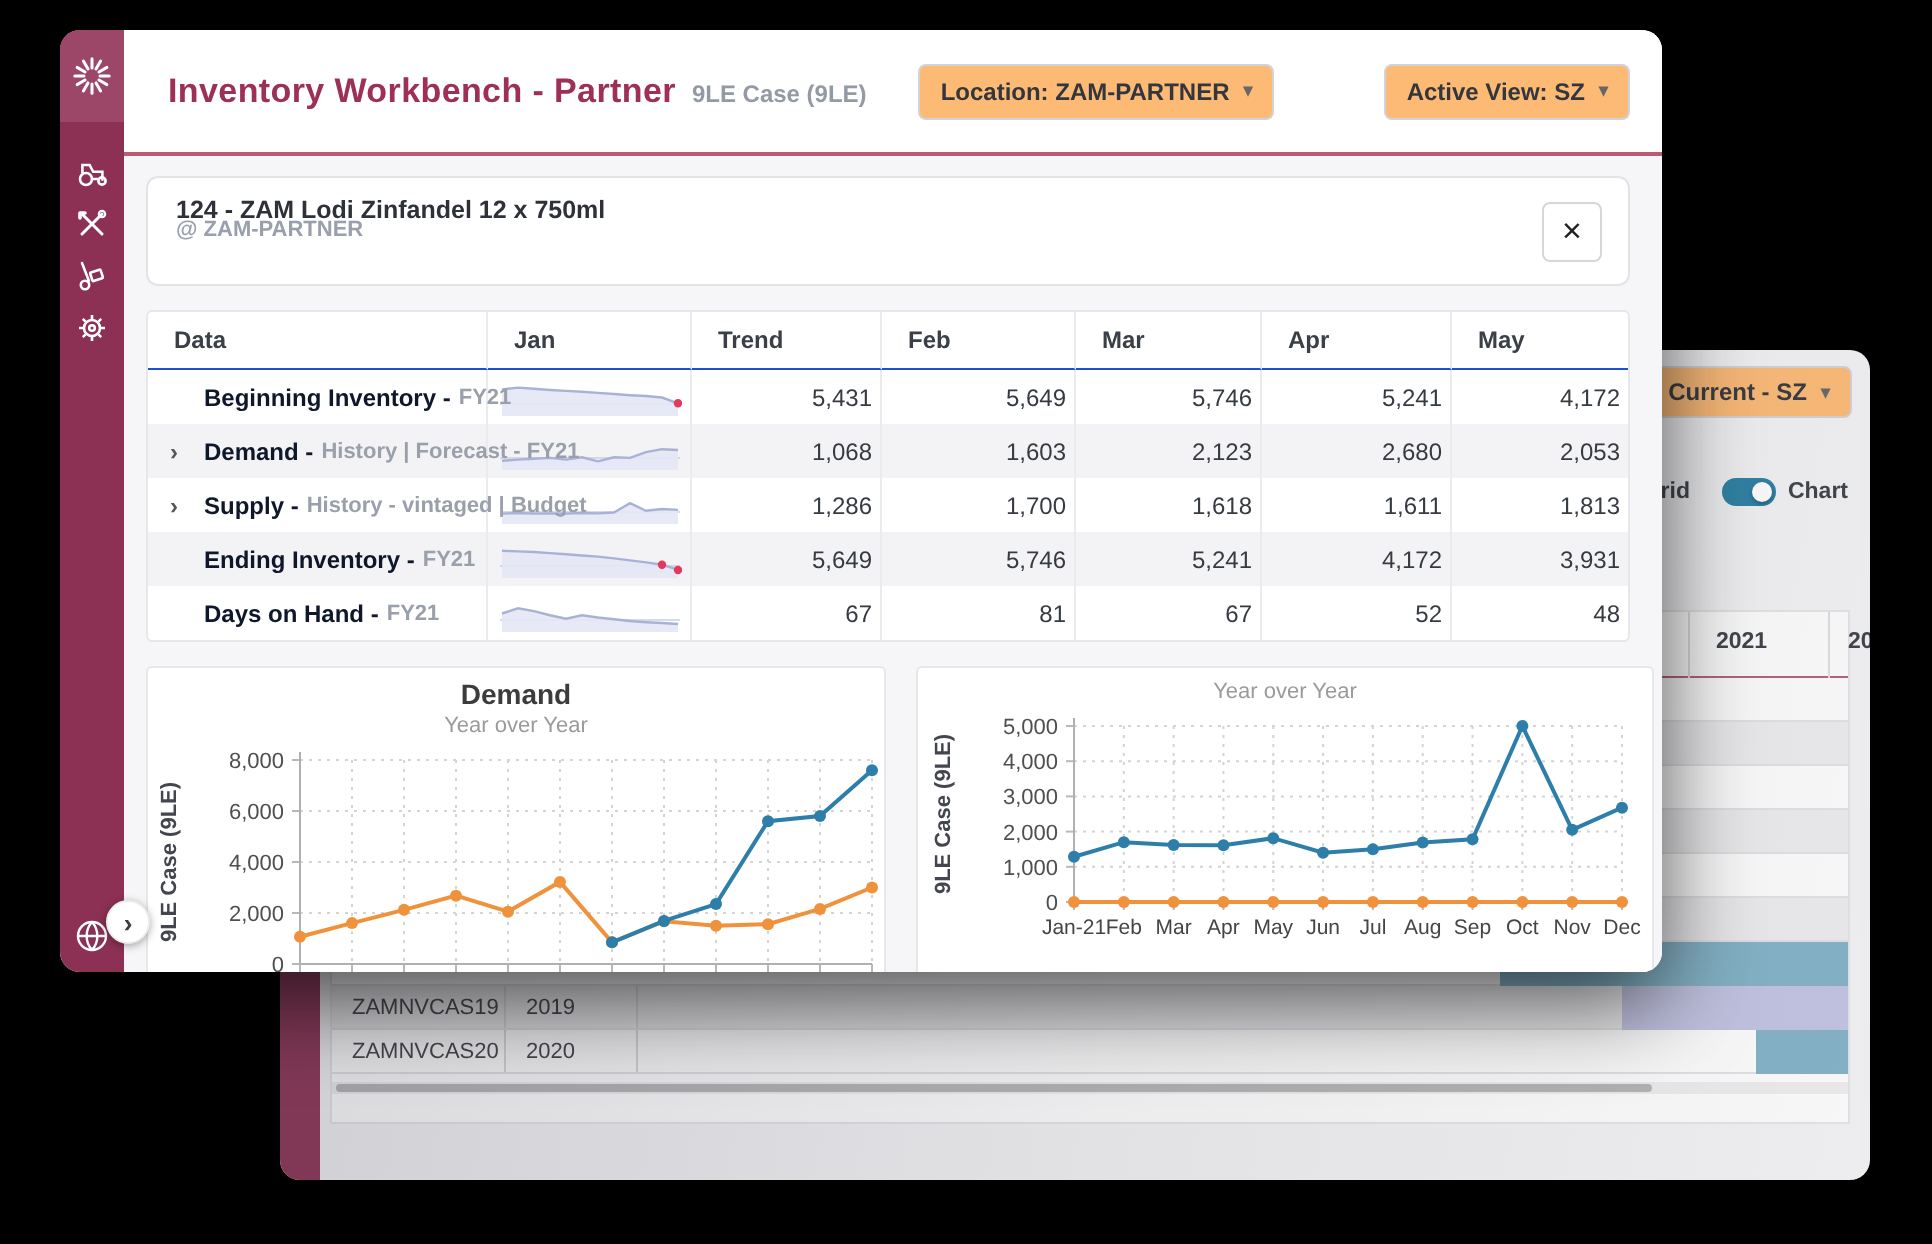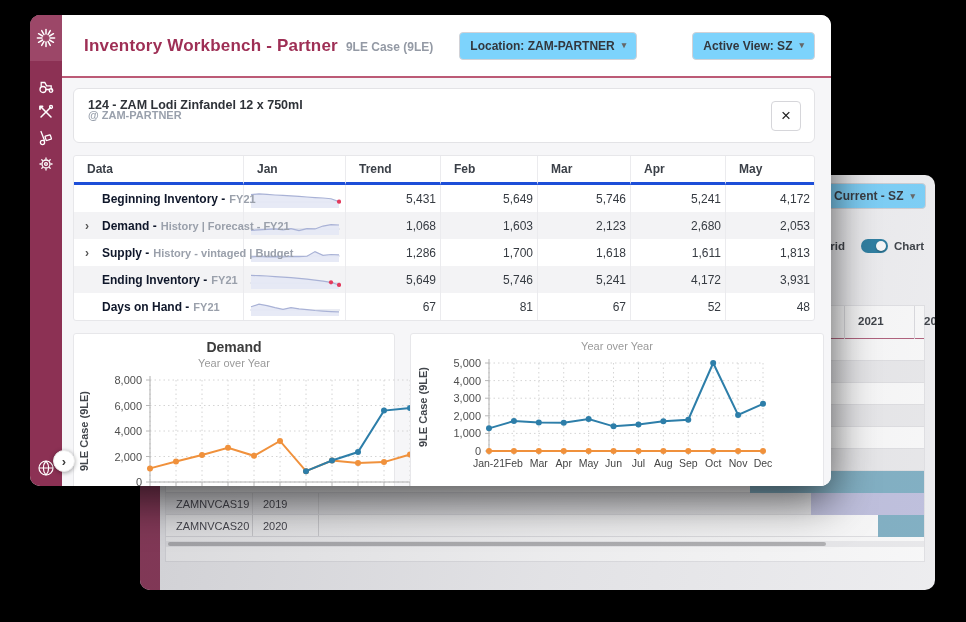--- a/index.html
+++ b/index.html
@@ -16,51 +16,51 @@
   .sel-tab{position:absolute;left:32px;top:117px;width:6px;height:22px;background:#f2be8e;border-radius:0 4px 4px 0;}
   .globe{position:absolute;left:7px;bottom:9px;}
   .expand-btn{position:absolute;left:23px;top:435px;width:22px;height:22px;border-radius:50%;background:#fff;
     border:1px solid #ececec;box-shadow:0 1px 4px rgba(0,0,0,.35);display:flex;align-items:center;justify-content:center;
     font-size:13px;font-weight:bold;color:#3c3c3c;cursor:pointer;z-index:6;}
 
   .fw-header{position:absolute;left:32px;top:0;width:769px;height:63px;background:#fff;
     border-bottom:2px solid #bc5a76;display:flex;align-items:center;padding:0 16px 0 22px;}
   .fw-title{font-size:17px;font-weight:bold;color:#9e2f55;letter-spacing:.2px;}
   .fw-subtitle{font-size:12px;color:#949aa5;margin-left:8px;padding-top:3px;font-weight:600;}
-  .drop-btn{display:flex;align-items:center;gap:7px;border:1px solid #d2d2d7;border-radius:4px;background:#7dd3fc;
+  .drop-btn{display:flex;align-items:center;gap:7px;border:1px solid #d2d2d7;border-radius:4px;background:#fdba74;
     padding:6px 10px;font-size:12px;font-weight:700;color:#33373d;cursor:pointer;white-space:nowrap;}
   .caret{font-size:9px;color:#666;line-height:1;}
   .loc-btn{margin-left:26px;}
   .av-btn{margin-left:auto;}
 
   .fw-content{position:absolute;left:32px;top:63px;width:769px;bottom:0;background:#f6f6f8;
     padding:10px 16px 0 11px;}
   .product-card{position:relative;height:55px;background:#fff;border:1px solid #e3e3e6;border-radius:6px;}
   .pc-title{position:absolute;left:14px;top:9px;font-size:12.5px;font-weight:bold;color:#2e3238;}
   .pc-loc{position:absolute;left:14px;top:20px;font-size:11px;font-weight:bold;color:#99a0ac;}
   .pc-close{position:absolute;right:13px;top:12px;width:30px;height:30px;border:1px solid #d6d6da;border-radius:4px;
     background:#fff;display:flex;align-items:center;justify-content:center;font-size:17px;color:#222;cursor:pointer;}
 
   .table-card{margin-top:12px;background:#fff;border:1px solid #e7e7ea;border-radius:3px;}
   .ftable{display:grid;grid-template-columns:170px 102px 95px 97px 93px 95px 1fr;}
   .fcell{border-right:1px solid #ebebee;display:flex;align-items:center;font-size:12px;color:#363b42;}
   .fcell.last{border-right:none;}
-  .fhead{height:29px;font-weight:bold;color:#3b4048;padding-left:13px;border-bottom:3px solid #1d4ed8;}
+  .fhead{height:29px;font-weight:bold;color:#3b4048;padding-left:13px;border-bottom:1px solid #1d4ed8;}
   .frow{height:27px;}
   .bg-alt{background:#f3f3f5;}
   .label-cell{padding-left:28px;position:relative;}
   .row-chev{position:absolute;left:11px;top:50%;transform:translateY(-50%);font-size:12px;color:#555;cursor:pointer;font-weight:bold;}
   .lbl-main{font-weight:bold;color:#0f172a;white-space:nowrap;}
   .lbl-suffix{color:#9aa0ab;font-size:11px;font-weight:600;margin-left:4px;white-space:nowrap;}
   .val-cell{justify-content:flex-end;padding-right:4px;}
   .trend-cell{justify-content:center;}
 
   .charts-row{margin-top:12px;margin-right:-9px;display:flex;gap:15px;}
   .chart-card{background:#fff;border:1px solid #e7e7ea;border-radius:3px;height:210px;padding-top:5px;}
-  .chart-card.demand{width:322px;}
+  .chart-card.demand{width:370px;}
   .chart-card.supply{flex:1;}
   .chart-title{text-align:center;font-size:14px;font-weight:bold;color:#3c3c3c;line-height:17px;}
   .chart-sub{text-align:center;font-size:11px;color:#9a9a9a;line-height:13px;margin-top:1px;}
 
   
   .bg-window{position:absolute;left:140px;top:175px;width:795px;height:415px;background:#f2f2f4;
     border-radius:10px;overflow:hidden;z-index:1;box-shadow:0 8px 30px rgba(0,0,0,.55);}
   .bg-window::after{content:"";position:absolute;inset:0;z-index:9;pointer-events:none;
     background:linear-gradient(100deg,rgba(80,80,92,.22),rgba(110,110,122,.12) 55%,rgba(140,140,150,.05));}
   .bg-sidebar{position:absolute;left:0;top:0;bottom:0;width:20px;background:#8c3154;}

